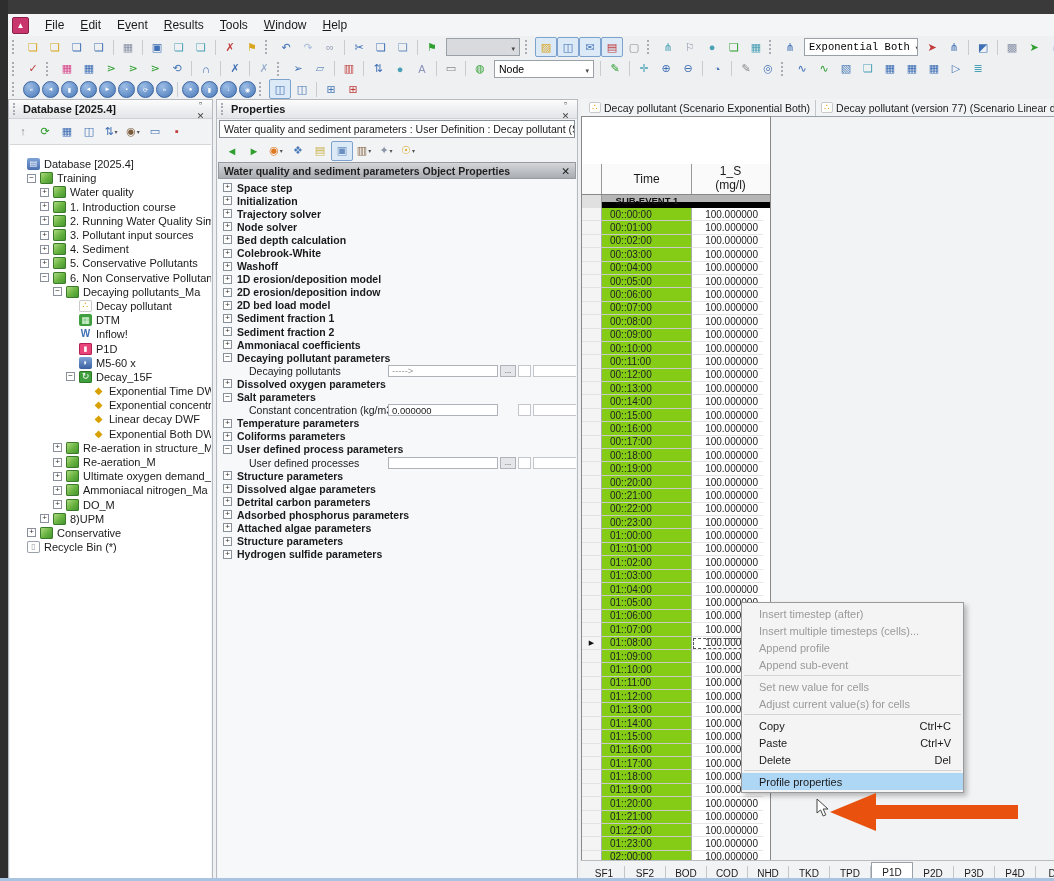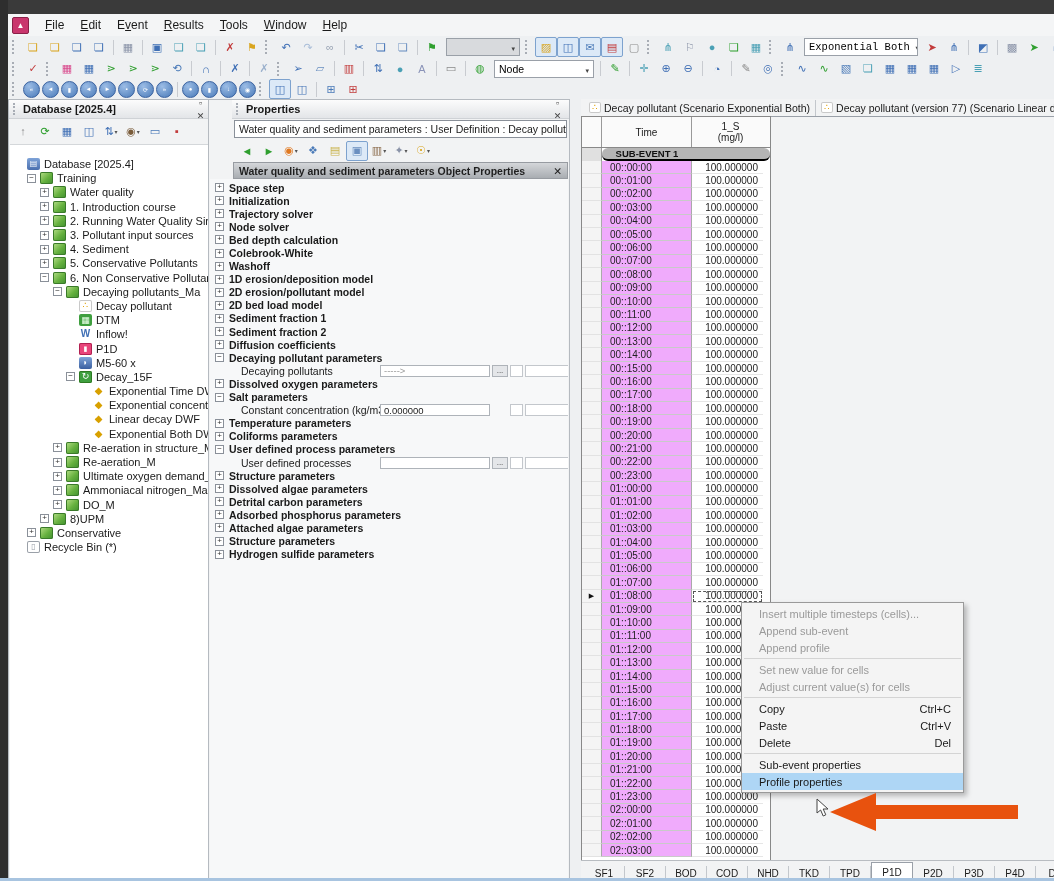--- a/index.html
+++ b/index.html
@@ -29,21 +29,21 @@
   .tb-btn .tb-arrow{font-size:6px;color:#555;margin-left:1px;}
   .tb-combo{height:16px;background:#fff;border:1px solid #9aa0a8;font-size:10.5px;display:flex;align-items:center;padding:0 4px;margin:0 3px;flex:none;overflow:hidden;white-space:nowrap;}
   .tb-combo.gray{background:#d8dadd;}
   .tb-combo .arr{margin-left:auto;padding-left:5px;}
   .tb-combo .arr::after{content:"▾";font-size:7px;color:#444;}
   .tb-round{width:15px;height:15px;border-radius:50%;background:radial-gradient(circle at 35% 30%,#9cbde6,#4a7ab8);border:1px solid #3a62a0;color:#fff;font-size:6px;display:flex;align-items:center;justify-content:center;margin:0 1px;flex:none;}
 
   
   .panel{position:absolute;top:85px;bottom:0;background:#f2f3f4;border:1px solid #b5bac0;box-sizing:border-box;}
   #db-panel{left:0;width:205px;}
-  #props-panel{left:200px;width:362px;padding-left:23px;}
+  #props-panel{left:208px;width:362px;}
   #grid-panel{left:573px;right:0;border:none;background:#f2f3f4;}
 
   .panel-header{height:18px;display:flex;align-items:center;padding:0 4px;font-size:11px;font-weight:bold;color:#1a1a1a;background:linear-gradient(#fcfcfc,#e3e5e8);border-bottom:1px solid #cfd2d6;}
   .ph-grip{width:3px;height:12px;border-left:2px dotted #a8adb5;margin-right:5px;}
   .ph-spacer{flex:1;}
   .ph-btn{width:15px;height:13px;margin-left:2px;font-size:9px;font-weight:normal;display:flex;align-items:center;justify-content:center;color:#444;}
 
   
   #db-toolbar{height:24px;display:flex;align-items:center;padding:0 3px;}
   #db-tree{position:absolute;top:44px;left:1px;right:1px;bottom:1px;background:#fff;border-top:1px solid #d4d7da;padding-top:12px;overflow:hidden;}
@@ -86,31 +86,31 @@
   .p-field.gray{color:#999;}
   .p-ellipsis{position:absolute;left:282px;width:16px;height:12px;box-sizing:border-box;border:1px solid #aeb3b9;background:#e4e6e9;font-size:8px;text-align:center;line-height:10px;color:#333;}
   .p-cell1{position:absolute;left:300px;width:13px;height:12px;box-sizing:border-box;border:1px solid #c3c7cc;background:#fff;}
   .p-cell2{position:absolute;left:315px;width:44px;height:12px;box-sizing:border-box;border:1px solid #c3c7cc;background:#fff;}
 
   
   #top-tabs{height:17px;display:flex;align-items:center;font-size:10.5px;border-bottom:1px solid #9aa0a8;background:#f2f3f4;padding-left:3px;color:#1a1a1a;}
   .ttab{display:flex;align-items:center;height:16px;padding:0 5px;border-right:1px solid #c3c7cc;white-space:nowrap;}
   .ttab .ticon{width:12px;height:11px;margin-right:3px;}
   #grid{position:absolute;top:17px;left:0;width:188px;bottom:20px;background:#fff;border:1px solid #888;box-sizing:content-box;}
-  #grid-header{display:flex;height:30px;border-bottom:1px solid #888;background:#fafafa;font-size:10px;color:#1a1a1a;}
+  #grid-header{display:flex;height:30px;border-bottom:1px solid #888;background:#fafafa;font-size:12px;color:#1a1a1a;margin-top:47px;}
   .gh-sel{width:20px;border-right:1px solid #999;flex:none;box-sizing:border-box;}
   .gh-time{width:90px;border-right:1px solid #999;flex:none;display:flex;align-items:center;justify-content:center;box-sizing:border-box;}
   .gh-val{width:77px;flex:none;display:flex;flex-direction:column;align-items:center;justify-content:center;line-height:1.15;box-sizing:border-box;}
   #grid-subevent{display:flex;height:13px;font-size:9.5px;}
   .gs-sel{width:20px;flex:none;background:#e0e0e0;border-right:1px solid #999;box-sizing:border-box;}
-  .gs-band{flex:1;background:#b5b5b5;display:flex;align-items:center;border-bottom:2px solid #000000;border-radius:6px;}
+  .gs-band{flex:1;background:#b5b5b5;display:flex;align-items:flex-start;border-bottom:6px solid #000000;}
   .gs-band span{width:90px;text-align:center;font-weight:bold;color:#111;}
   .grow{height:13.4px;display:flex;font-size:10px;color:#222;}
   .g-sel{width:20px;flex:none;background:#f4f4f4;border-right:1px solid #aaa;border-bottom:1px solid #e2e2e2;box-sizing:border-box;display:flex;align-items:center;justify-content:center;}
-  .g-time{width:90px;flex:none;background:#f0abfc;border-right:1px solid #aaa;border-bottom:1px solid #c9c9c9;box-sizing:border-box;display:flex;align-items:center;padding-left:8px;}
+  .g-time{width:90px;flex:none;background:#84cc16;border-right:1px solid #aaa;border-bottom:1px solid #c9c9c9;box-sizing:border-box;display:flex;align-items:center;padding-left:8px;}
   .g-val{width:71px;flex:none;background:#fff;border-bottom:1px solid #e6e6e6;box-sizing:border-box;display:flex;align-items:center;justify-content:flex-end;padding-right:5px;}
   .grow.current .g-sel::before{content:"▶";font-size:7px;color:#111;}
   .grow.current .g-val{outline:1px dashed #555;outline-offset:-2px;}
   #bottom-tabs{position:absolute;left:0;right:0;bottom:0;height:20px;background:#f2f3f4;border-top:1px solid #b8bcc1;display:flex;align-items:flex-end;padding-left:3px;font-size:10px;color:#1a1a1a;}
   .btab{min-width:34px;height:15px;display:flex;align-items:center;justify-content:center;padding:0 3px;border-right:1px solid #c3c7cc;}
   .btab.active{background:#fff;height:18px;border:1px solid #9aa0a8;border-bottom:none;}
 
   
   #context-menu{position:absolute;left:741px;top:602px;width:221px;background:#f4f4f4;border:1px solid #9a9a9a;box-shadow:3px 3px 5px rgba(0,0,0,0.25);padding:2px 0;z-index:10;}
   .cm-item{height:17px;display:flex;align-items:center;padding:0 12px 0 17px;font-size:11px;color:#1a1a1a;white-space:nowrap;}
@@ -682,37 +682,37 @@
         <div class="prop-row">
           <span class="prop-exp">+</span>
           <span class="lbl">Washoff</span>
         </div>
         <div class="prop-row">
           <span class="prop-exp">+</span>
           <span class="lbl">1D erosion/deposition model</span>
         </div>
         <div class="prop-row">
           <span class="prop-exp">+</span>
-          <span class="lbl">2D erosion/pollutant model</span>
+          <span class="lbl">2D erosion/deposition indow</span>
         </div>
         <div class="prop-row">
           <span class="prop-exp">+</span>
           <span class="lbl">2D bed load model</span>
         </div>
         <div class="prop-row">
           <span class="prop-exp">+</span>
           <span class="lbl">Sediment fraction 1</span>
         </div>
         <div class="prop-row">
           <span class="prop-exp">+</span>
           <span class="lbl">Sediment fraction 2</span>
         </div>
         <div class="prop-row">
           <span class="prop-exp">+</span>
-          <span class="lbl">Diffusion coefficients</span>
+          <span class="lbl">Ammoniacal coefficients</span>
         </div>
         <div class="prop-row">
           <span class="prop-exp">−</span>
           <span class="lbl">Decaying pollutant parameters</span>
         </div>
         <div class="prop-row child">
           <span class="lbl">Decaying pollutants</span>
           <div class="p-field gray">-----&gt;</div>
           <div class="p-ellipsis">...</div>
           <div class="p-cell1"></div>
@@ -1084,27 +1084,30 @@
         <div class="btab">P3D</div>
         <div class="btab">P4D</div>
         <div class="btab">DO</div>
       </div>
   </div>
 
 </div>
 
 <div id="context-menu">
     <div class="cm-item disabled">
+      <span>Insert timestep (after)</span>
+    </div>
+    <div class="cm-item disabled">
       <span>Insert multiple timesteps (cells)...</span>
+    </div>
+    <div class="cm-item disabled">
+      <span>Append profile</span>
     </div>
     <div class="cm-item disabled">
       <span>Append sub-event</span>
-    </div>
-    <div class="cm-item disabled">
-      <span>Append profile</span>
     </div>
     <div class="cm-sep"></div>
     <div class="cm-item disabled">
       <span>Set new value for cells</span>
     </div>
     <div class="cm-item disabled">
       <span>Adjust current value(s) for cells</span>
     </div>
     <div class="cm-sep"></div>
     <div class="cm-item">
@@ -1113,23 +1116,20 @@
     </div>
     <div class="cm-item">
       <span>Paste</span>
       <span class="cm-shortcut">Ctrl+V</span>
     </div>
     <div class="cm-item">
       <span>Delete</span>
       <span class="cm-shortcut">Del</span>
     </div>
     <div class="cm-sep"></div>
-    <div class="cm-item">
-      <span>Sub-event properties</span>
-    </div>
     <div class="cm-item hl">
       <span>Profile properties</span>
     </div>
   </div>
 
 <svg id="arrow-overlay" width="192" height="46" viewBox="0 0 192 46">
   <polygon points="2,22 48,3 48,15 190,15 190,29 48,29 48,41" fill="#e8520e"></polygon>
 </svg>
 
 <svg id="cursor-overlay" width="14" height="20" viewBox="0 0 14 20">

